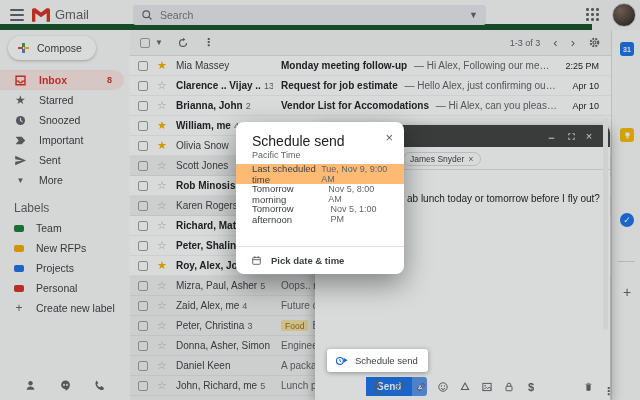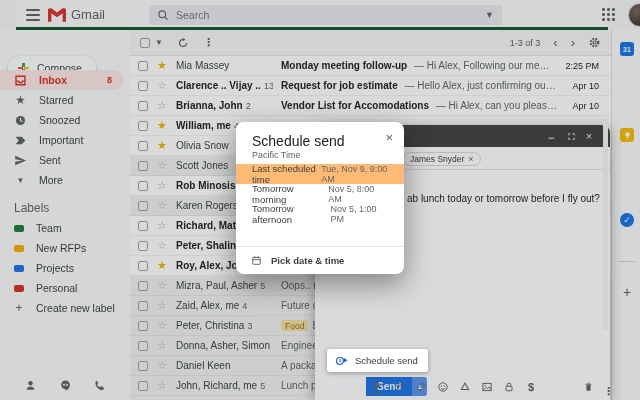--- a/index.html
+++ b/index.html
@@ -1,36 +1,36 @@
 <!DOCTYPE html>
 <html><head>
 <meta charset="utf-8">
 <style>
   * { margin:0; padding:0; box-sizing:border-box; }
   html,body { width:640px; height:400px; overflow:hidden; }
   body { font-family:"Liberation Sans","DejaVu Sans",sans-serif; color:#202124; background:#fff; position:relative; }
   #app { position:absolute; inset:0; width:640px; height:400px; background:#f6f6f6; overflow:hidden; }
 
   
-  .topbar { position:absolute; left:16px; top:0; width:592px; height:30px; background:#fafafa; border-bottom:3px solid #14532d; z-index:10; }
+  .topbar { position:absolute; left:0; top:0; width:592px; height:30px; background:#fafafa; border-bottom:6px solid #14532d; z-index:10; }
   .hamburger { position:absolute; left:10px; top:9px; width:14px; height:12px; display:flex; flex-direction:column; justify-content:space-between; cursor:pointer; }
   .hamburger span { height:2px; background:#5f6368; border-radius:1px; }
   .logo { position:absolute; left:32px; top:7px; display:flex; align-items:center; gap:5px; }
   .logo svg { width:18px; height:14px; }
   .brand { font-size:13px; color:#5f6368; }
   .searchbox { position:absolute; left:133px; top:5px; width:353px; height:20px; background:#e8eaed; border-radius:3px; display:flex; align-items:center; padding:0 8px; gap:7px; }
   .searchbox input { border:none; background:transparent; outline:none; flex:1; font-size:10.5px; color:#5f6368; font-family:inherit; }
   .searchbox .caret { color:#5f6368; font-size:9px; }
   .apps-grid { position:absolute; left:586px; top:8px; width:13px; height:13px; display:grid; grid-template-columns:repeat(3,1fr); gap:2px; }
   .apps-grid i { width:2.5px; height:2.5px; background:#5f6368; border-radius:50%; }
   .avatar { position:absolute; left:612px; top:3px; width:24px; height:24px; border-radius:50%; background:radial-gradient(circle at 35% 30%, #7a685a, #4a3f38 55%, #1d1d1f); border:1px solid #d0d0d0; }
 
   
   .sidebar { position:absolute; left:0; top:30px; width:130px; height:370px; background:#fafafa; z-index:5; }
-  .compose-btn { position:absolute; left:8px; top:6px; height:24px; padding:0 14px 0 10px; background:#fff; border-radius:12px; box-shadow:0 1px 3px rgba(0,0,0,.25); display:flex; align-items:center; gap:8px; font-size:10.5px; color:#3c4043; cursor:pointer;margin-top:20px; }
+  .compose-btn { position:absolute; left:8px; top:6px; height:24px; padding:0 14px 0 10px; background:#fff; border-radius:12px; box-shadow:0 1px 3px rgba(0,0,0,.25); display:flex; align-items:center; gap:8px; font-size:10.5px; color:#3c4043; cursor:pointer; }
   .plus4 { width:11px; height:11px; position:relative; }
   .plus4 i { position:absolute; }
   .nav { position:absolute; left:0; top:40px; width:130px; }
   .nav-item { height:20px; display:flex; align-items:center; padding-left:14px; gap:12px; font-size:10.5px; color:#3c4043; border-radius:0 10px 10px 0; cursor:pointer; position:relative; }
   .nav-item .ic { width:13px; height:13px; display:flex; align-items:center; justify-content:center; }
   .nav-item.active { background:#fce8e6; color:#d93025; font-weight:bold; margin-right:6px; }
   .nav-item .count { position:absolute; right:12px; font-size:9px; font-weight:bold; }
   .nav-item .star-glyph { font-size:12px; color:#5f6368; line-height:1; }
   .nav-header { height:20px; margin-top:8px; display:flex; align-items:center; padding-left:14px; font-size:12px; color:#5f6368; }
   .tag { width:10px; height:7px; border-radius:2px; }

